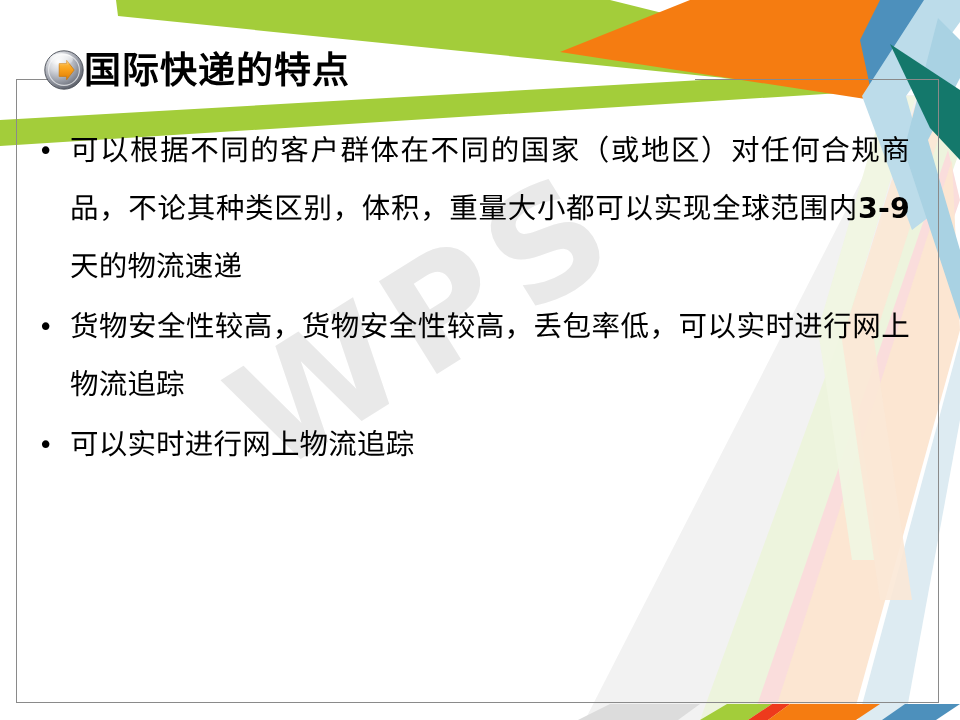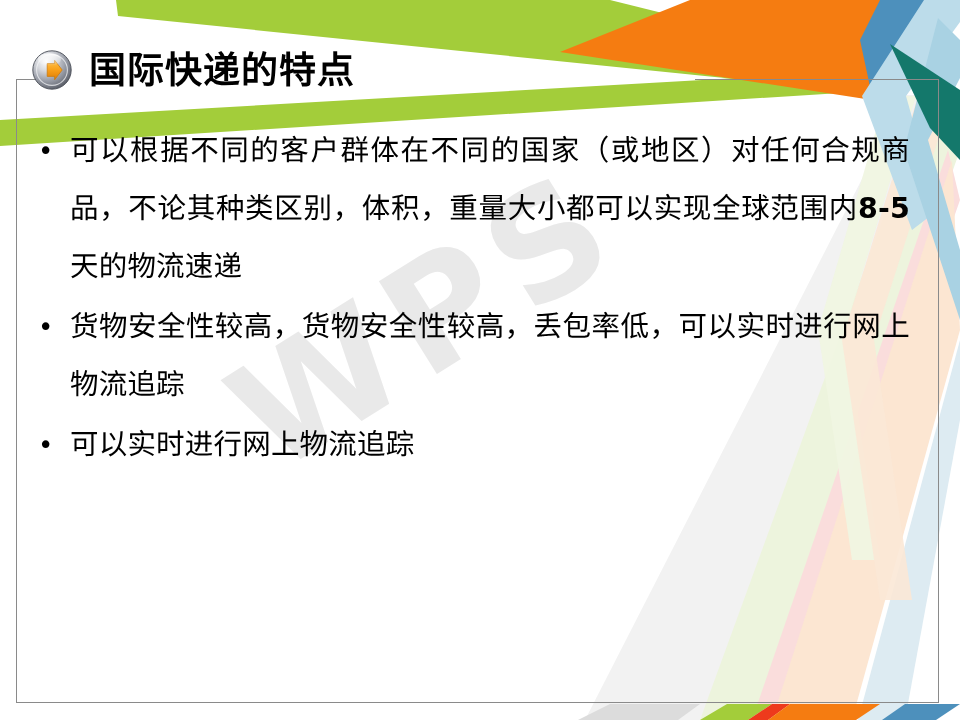--- a/index.html
+++ b/index.html
@@ -78,25 +78,24 @@
     left: 695px;
     top: 79px;
     width: 244px;
     height: 1px;
     background: #8a8a8a;
   }
 
   
   #title-row {
     position: absolute;
-    left: 32px;
+    left: 44px;
     top: 50px;
     display: flex;
     align-items: center;
-    gap: 17px;
     z-index: 6;
   }
   #title-bullet-icon {
     width: 40px;
     height: 40px;
     flex: 0 0 40px;
     display: block;
   }
   #slide-title {
     font-family: "DejaVu Sans", "Liberation Sans", sans-serif;
@@ -234,21 +233,21 @@
       <path d="M15.2 13.6 h7.4 v-3.4 l7.6 9.8 -7.6 9.8 v-3.4 h-7.4 z" fill="url(#arrowGrad)" stroke="#C87708" stroke-width="0.7" stroke-linejoin="round"></path>
       <ellipse cx="17.5" cy="9.5" rx="11.5" ry="6.2" fill="url(#glossGrad)"></ellipse>
     </svg>
     <div id="slide-title">国际快递的特点</div>
   </div>
 
   <div id="body-content">
 
     <div class="bullet-item">
       <span class="bullet-mark">•</span>
-      <span class="bullet-text">可以根据不同的客户群体在不同的国家（或地区）对任何合规商品，不论其种类区别，体积，重量大小都可以实现全球范围内<b>8-5</b>天的物流速递</span>
+      <span class="bullet-text">可以根据不同的客户群体在不同的国家（或地区）对任何合规商品，不论其种类区别，体积，重量大小都可以实现全球范围内<b>3-9</b>天的物流速递</span>
     </div>
 
     <div class="bullet-item">
       <span class="bullet-mark">•</span>
       <span class="bullet-text">货物安全性较高，货物安全性较高，丢包率低，可以实时进行网上物流追踪</span>
     </div>
 
     <div class="bullet-item">
       <span class="bullet-mark">•</span>
       <span class="bullet-text">可以实时进行网上物流追踪</span>

